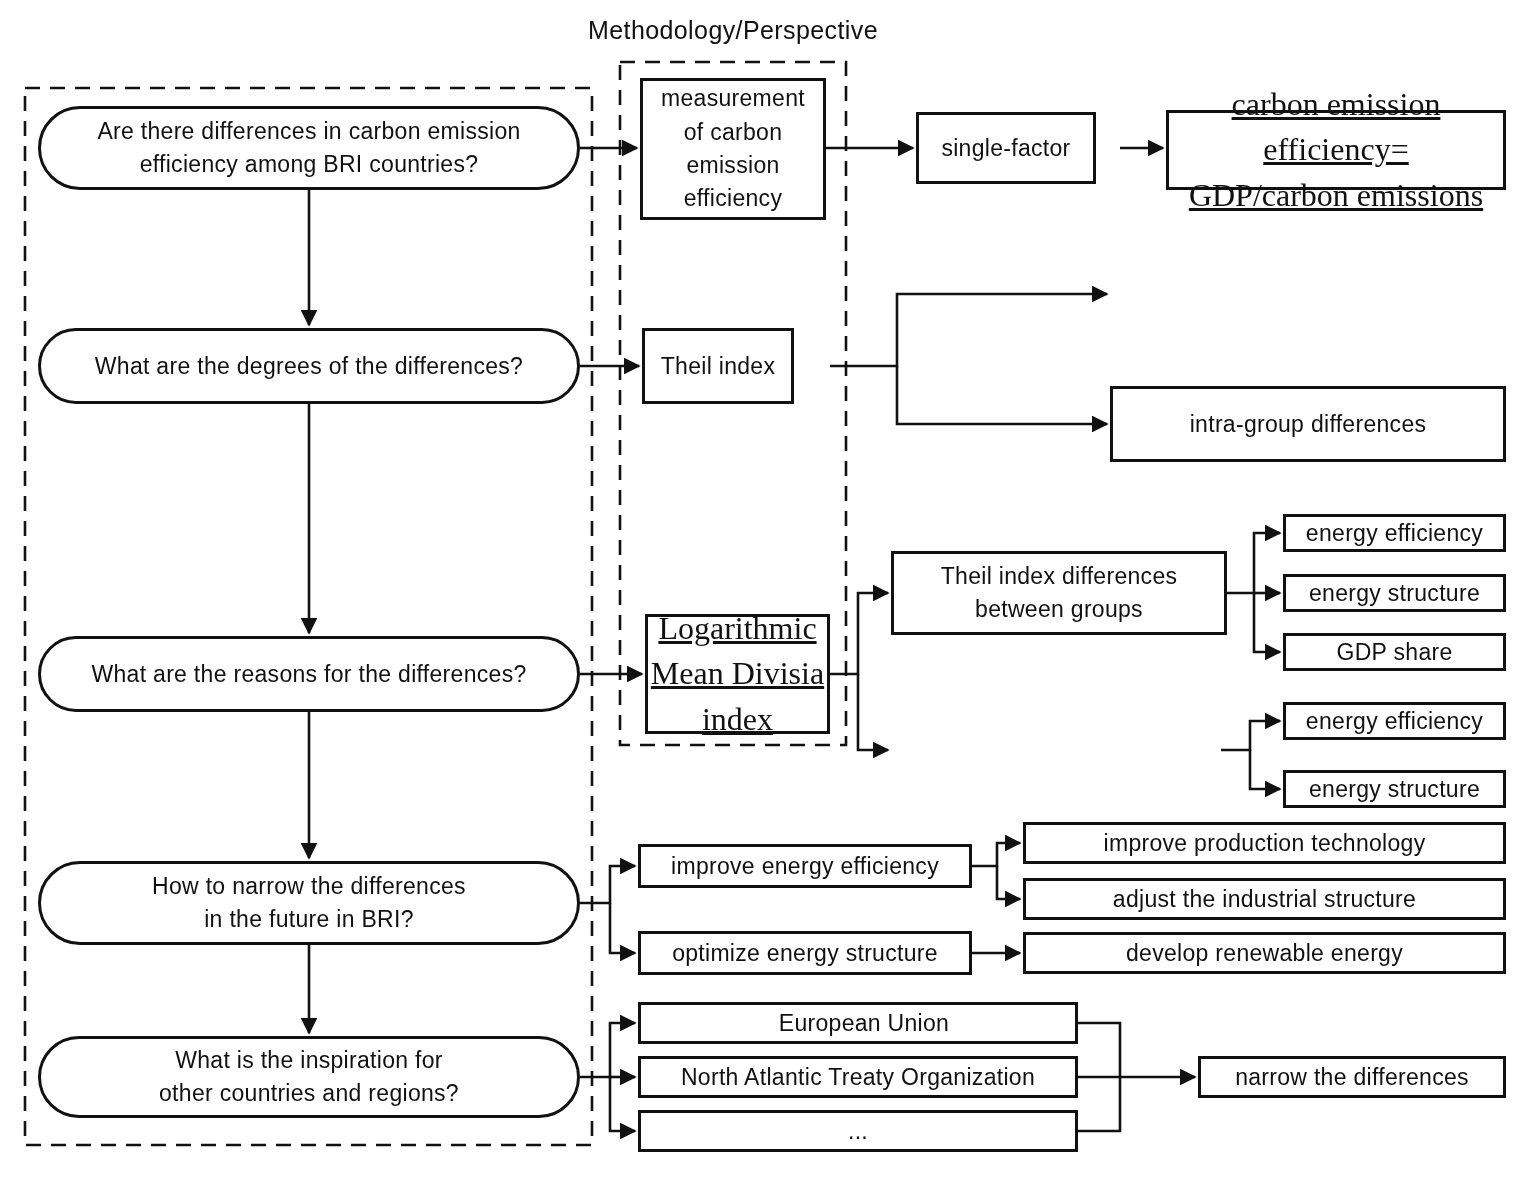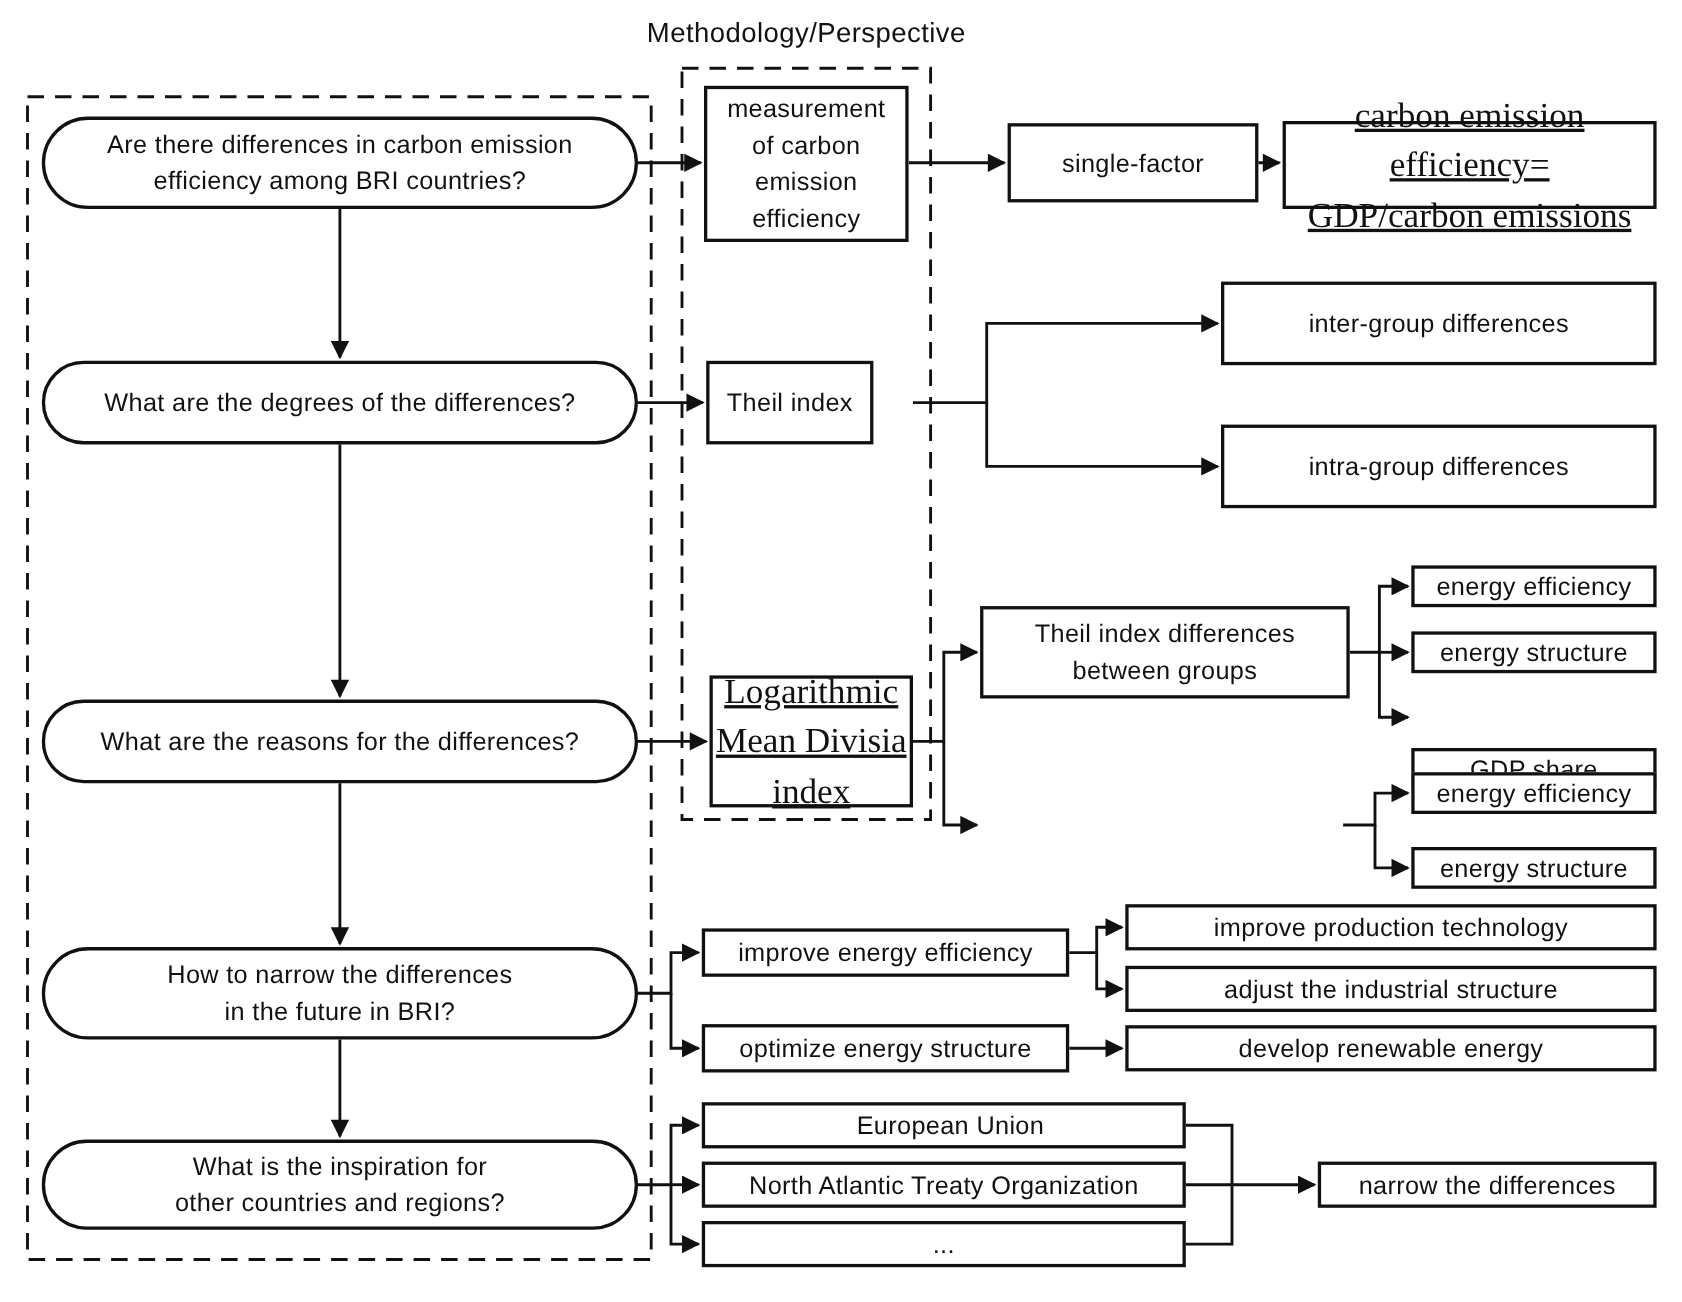--- a/index.html
+++ b/index.html
@@ -102,32 +102,31 @@
 
   <div class="node" style="left:640px;top:78px;width:186px;height:142px;line-height:1.45;">measurement
 of carbon
 emission
 efficiency</div>
   <div class="node" style="left:642px;top:328px;width:152px;height:76px;">Theil index</div>
   <div class="node serif" style="left:645px;top:614px;width:185px;height:120px;line-height:1.42;">Logarithmic
 Mean Divisia
 index</div>
 
-  <div class="node" style="left:916px;top:112px;width:228px;height:72px;">single-factor</div>
+  <div class="node" style="left:916px;top:112px;width:180px;height:72px;">single-factor</div>
   <div class="node serif" style="left:1166px;top:110px;width:340px;height:80px;">carbon emission efficiency=
 GDP/carbon emissions</div>
 
-  <div class="node" style="left:1110px;top:256px;width:396px;height:76px;">inter-group differences</div>
   <div class="node" style="left:1110px;top:386px;width:396px;height:76px;">intra-group differences</div>
 
   <div class="node" style="left:891px;top:551px;width:336px;height:84px;">Theil index differences
 between groups</div>
   <div class="node" style="left:1283px;top:514px;width:223px;height:38px;">energy efficiency</div>
   <div class="node" style="left:1283px;top:574px;width:223px;height:38px;">energy structure</div>
-  <div class="node" style="left:1283px;top:633px;width:223px;height:38px;margin-top:47px;">GDP share</div>
+  <div class="node" style="left:1283px;top:633px;width:223px;height:38px;">GDP share</div>
   <div class="node" style="left:1283px;top:702px;width:223px;height:38px;">energy efficiency</div>
   <div class="node" style="left:1283px;top:770px;width:223px;height:38px;">energy structure</div>
 
   <div class="node" style="left:638px;top:844px;width:334px;height:44px;">improve energy efficiency</div>
   <div class="node" style="left:1023px;top:822px;width:483px;height:42px;">improve production technology</div>
   <div class="node" style="left:638px;top:931px;width:334px;height:44px;">optimize energy structure</div>
   <div class="node" style="left:1023px;top:878px;width:483px;height:42px;">adjust the industrial structure</div>
   <div class="node" style="left:1023px;top:932px;width:483px;height:42px;">develop renewable energy</div>
 
   <div class="node" style="left:638px;top:1002px;width:440px;height:42px;padding-left:12px;">European Union</div>

